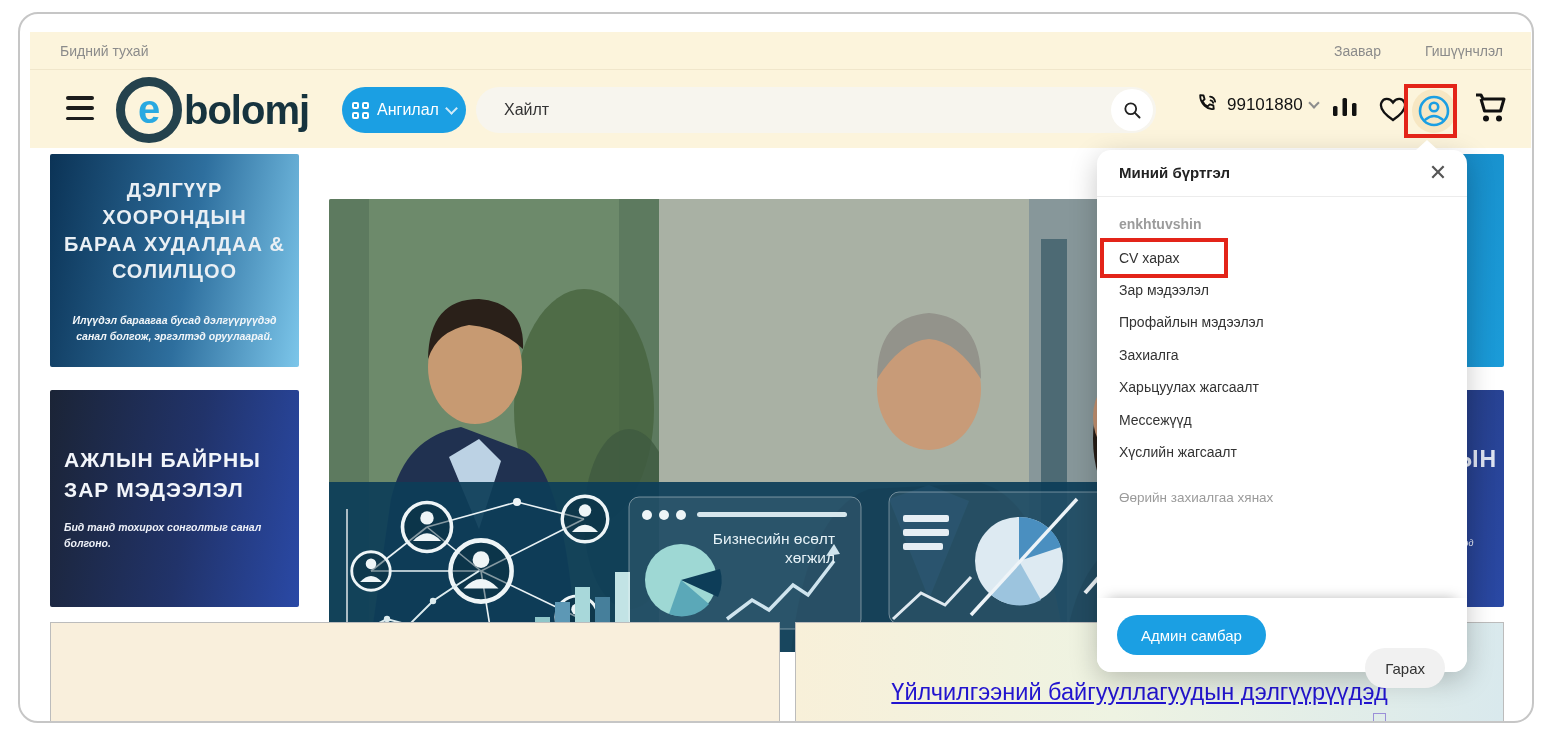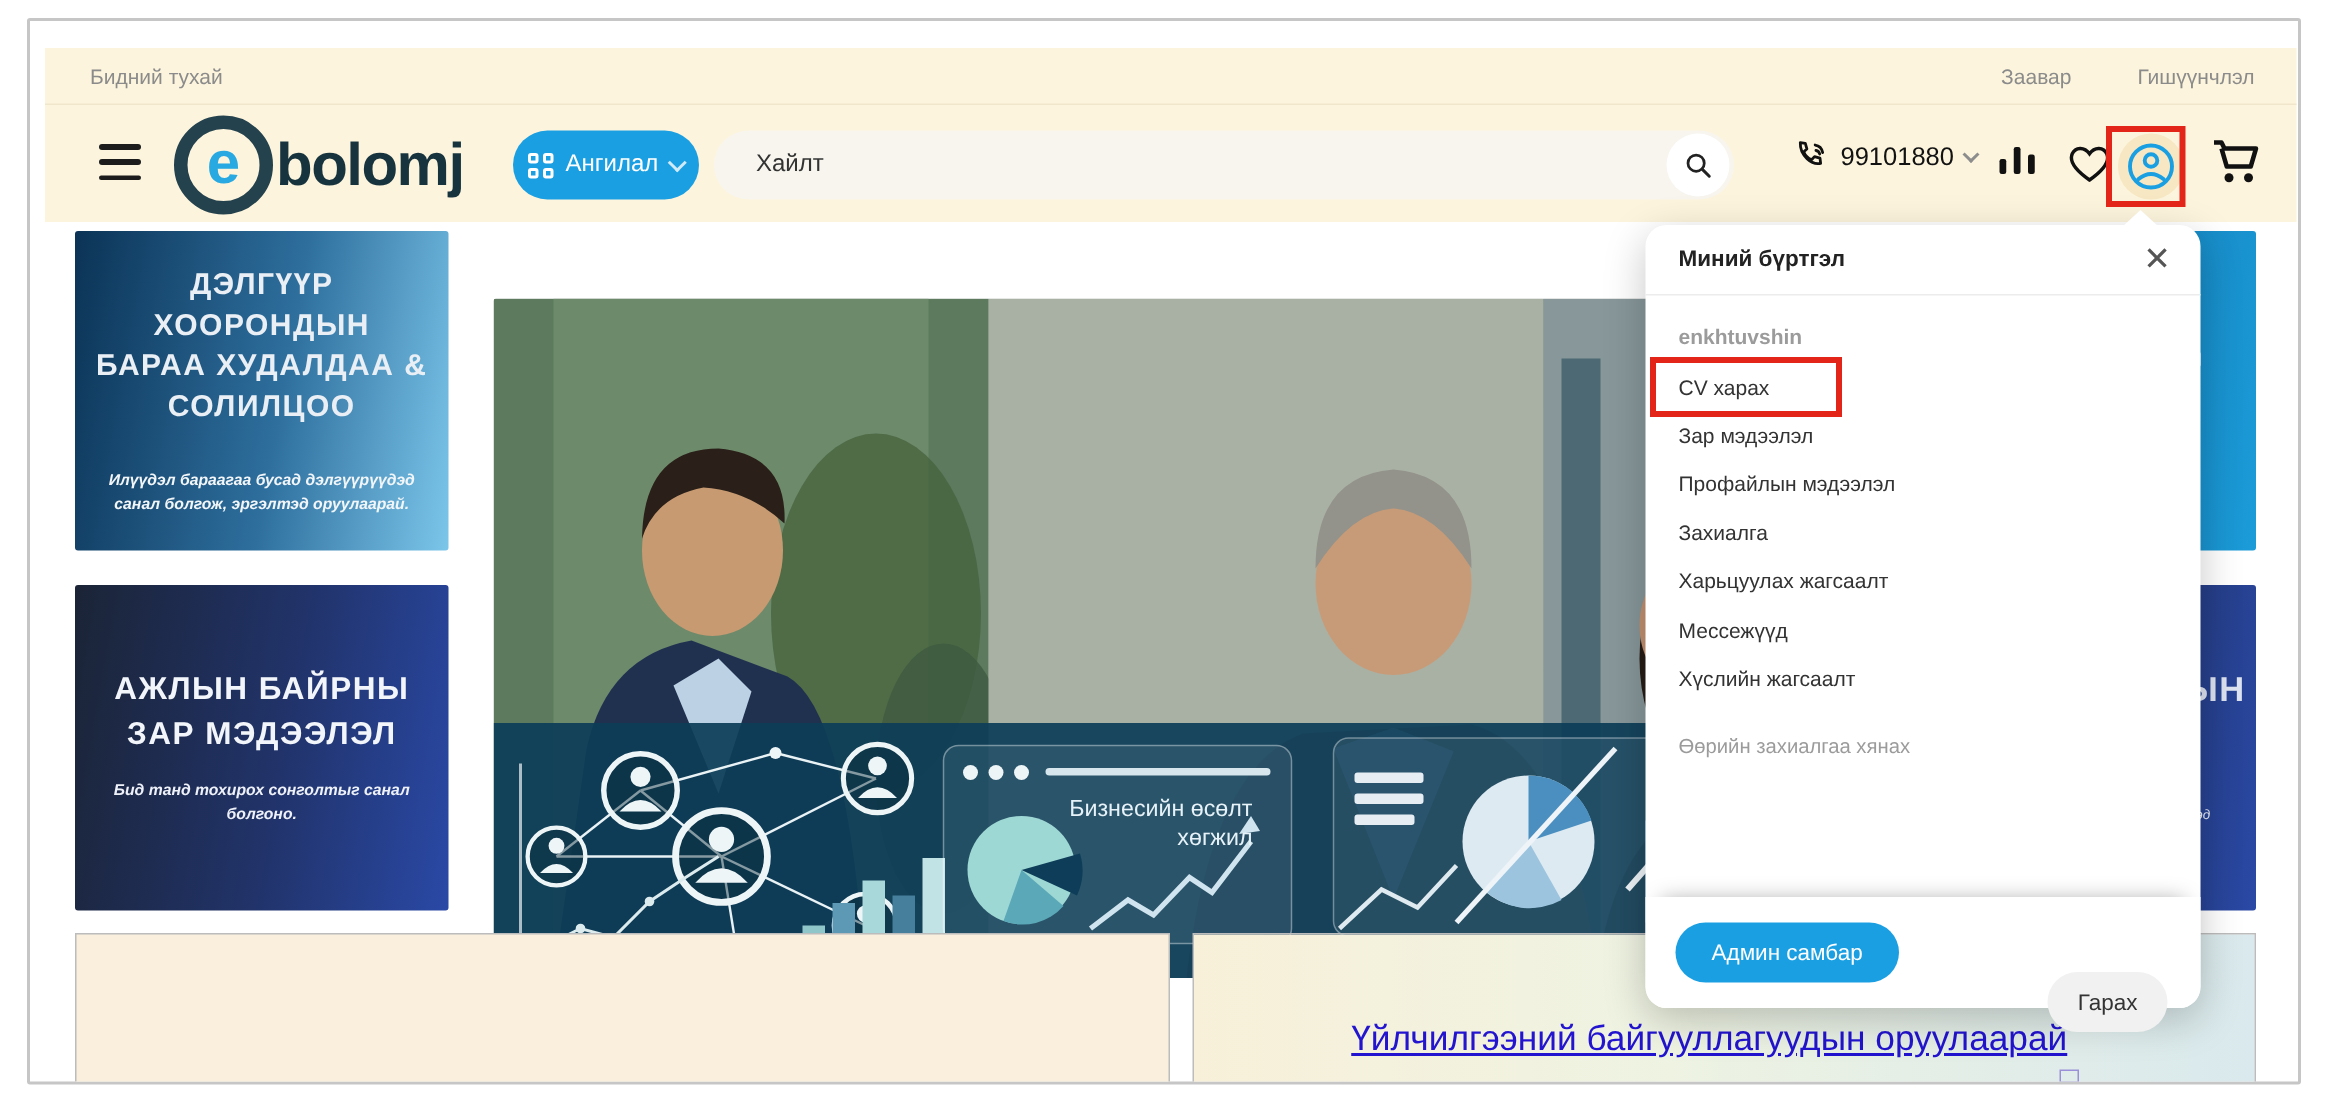--- a/index.html
+++ b/index.html
@@ -1,21 +1,21 @@
 <!DOCTYPE html>
 <html><head>
 <meta charset="utf-8">
 <style>
   * { margin:0; padding:0; box-sizing:border-box; }
   html,body { width:1557px; height:737px; background:#ffffff; font-family:"Liberation Sans", sans-serif; }
   .stage { position:relative; width:1557px; height:737px; overflow:hidden; }
 
   
   .card { position:absolute; left:18px; top:12px; width:1516px; height:711px;
-          background:#fff; border:2px solid #c6c6c6; border-radius:2px; overflow:hidden; }
+          background:#fff; border:2px solid #c6c6c6; border-radius:20px; overflow:hidden; }
 
   
   .masthead { position:absolute; left:10px; top:18px; width:1501px; height:116px; background:#fcf4dc; }
   .topbar { position:absolute; left:0; top:0; width:100%; height:38px;
             display:flex; align-items:center; border-bottom:1px solid #f0e6cb; }
   .topbar .about { margin-left:30px; font-size:14px; color:#8b8b8b; }
   .topbar .tlinks { margin-left:auto; margin-right:28px; display:flex; gap:44px; }
   .topbar .tlinks span { font-size:14px; color:#8b8b8b; cursor:pointer; }
 
   .hdr { position:absolute; left:0; top:38px; width:100%; height:78px; }
@@ -52,21 +52,21 @@
 
   
   .banner { position:absolute; border-radius:2px; overflow:hidden; cursor:pointer; }
   .b-left1 { left:30px; top:140px; width:249px; height:213px;
              background:linear-gradient(100deg,#0b3356 0%,#2e6f9e 55%,#7cc6ea 100%);
              display:flex; flex-direction:column; align-items:center; justify-content:center; text-align:center; padding:0 14px; }
   .b-left1 .bt { color:#e9eff4; font-size:20px; font-weight:bold; letter-spacing:1px; line-height:1.35; }
   .b-left1 .bs { color:#f2f6f9; font-size:10.5px; font-style:italic; font-weight:bold; margin-top:28px; line-height:1.5; }
   .b-left2 { left:30px; top:376px; width:249px; height:217px;
              background:linear-gradient(100deg,#1b2436 0%,#21336a 55%,#2a49a6 100%);
-             display:flex; flex-direction:column; align-items:center; justify-content:center; text-align:center; padding:0 14px; }
+             display:flex; flex-direction:column; align-items:center; justify-content:center; text-align:left; padding:0 14px; }
   .b-left2 .bt { color:#f2f5fa; font-size:21px; font-weight:bold; letter-spacing:1px; line-height:1.4; }
   .b-left2 .bs { color:#eef1f8; font-size:10.5px; font-style:italic; font-weight:bold; margin-top:16px; line-height:1.5; }
 
   .b-right1 { left:1235px; top:140px; width:249px; height:213px;
               background:linear-gradient(100deg,#0d5e97 0%,#1b9cd9 100%); }
   .b-right1 .frag-bar { position:absolute; left:203px; top:80px; width:9px; height:11px; background:#fff; border-radius:2px; }
   .b-right1 .frag-a { position:absolute; left:200px; top:124px; color:#fff; font-size:10px; font-style:italic; }
   .b-right2 { left:1235px; top:376px; width:249px; height:217px;
               background:linear-gradient(100deg,#1b2436 0%,#22356e 55%,#2a49a6 100%); }
   .b-right2 .frag-t { position:absolute; left:201px; top:56px; color:#dde3f0; font-size:23px; font-weight:bold; letter-spacing:1px; }
@@ -317,21 +317,21 @@
         <rect x="768" y="348" width="17" height="68" fill="#6ea6cf"></rect>
         <rect x="790" y="326" width="17" height="90" fill="#8fc0e0"></rect>
         <line x1="756" y1="394" x2="828" y2="312" stroke="#eef4f8" stroke-width="4"></line>
         <path d="M836 304 l-18 3 l10 -15 z" fill="#eef4f8"></path>
         <rect x="842" y="338" width="14" height="60" fill="#4a8fc0"></rect>
       </svg>
     </div>
 
     <div class="bbox1"></div>
     <div class="bbox2">
-      <a class="svc-link">Үйлчилгээний байгууллагуудын оруулаарай</a>
+      <a class="svc-link">Үйлчилгээний байгууллагуудын дэлгүүрүүдэд</a>
       <span class="mini-sq"></span>
     </div>
   </div>
 
   <div class="menu">
     <span class="caret"></span>
     <div class="mtitle">Миний бүртгэл</div>
     <div class="mclose">✕</div>
     <div class="mdiv"></div>
     <div class="muser">enkhtuvshin</div>

